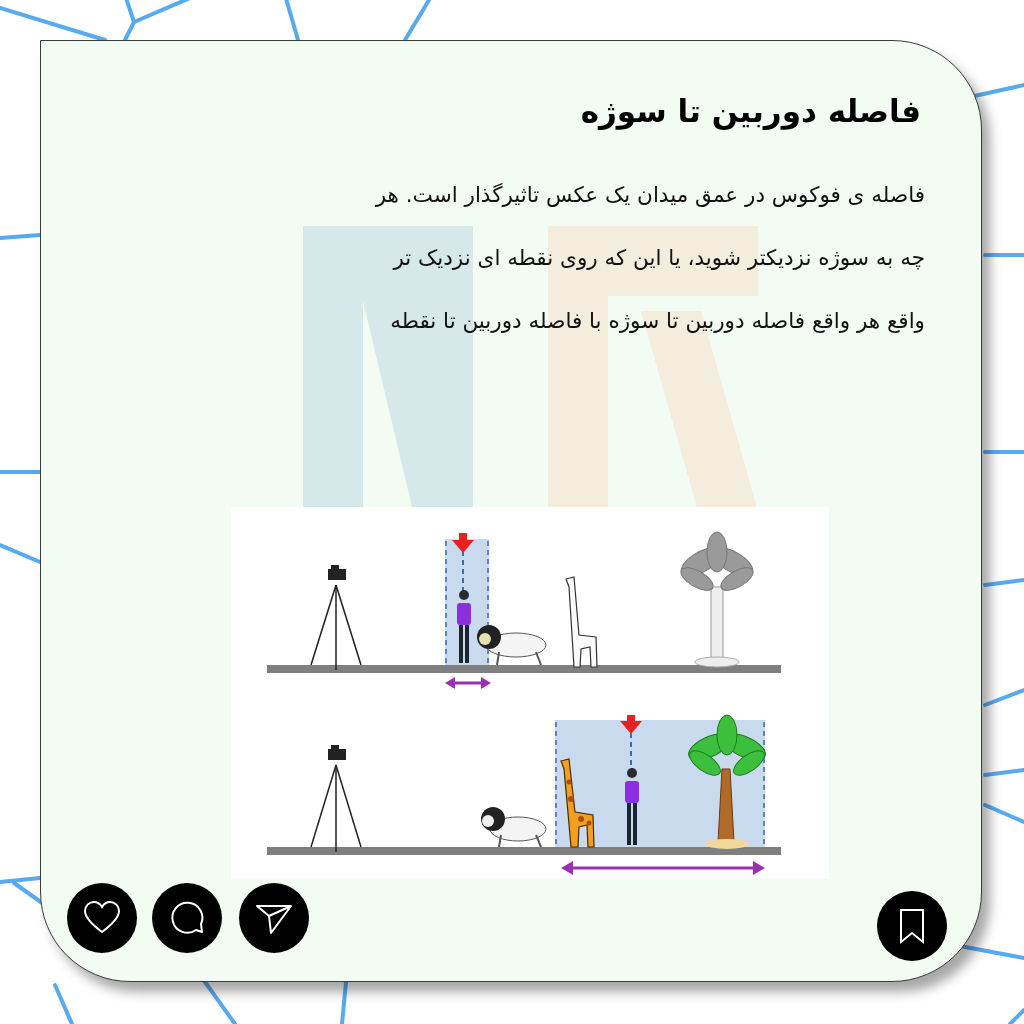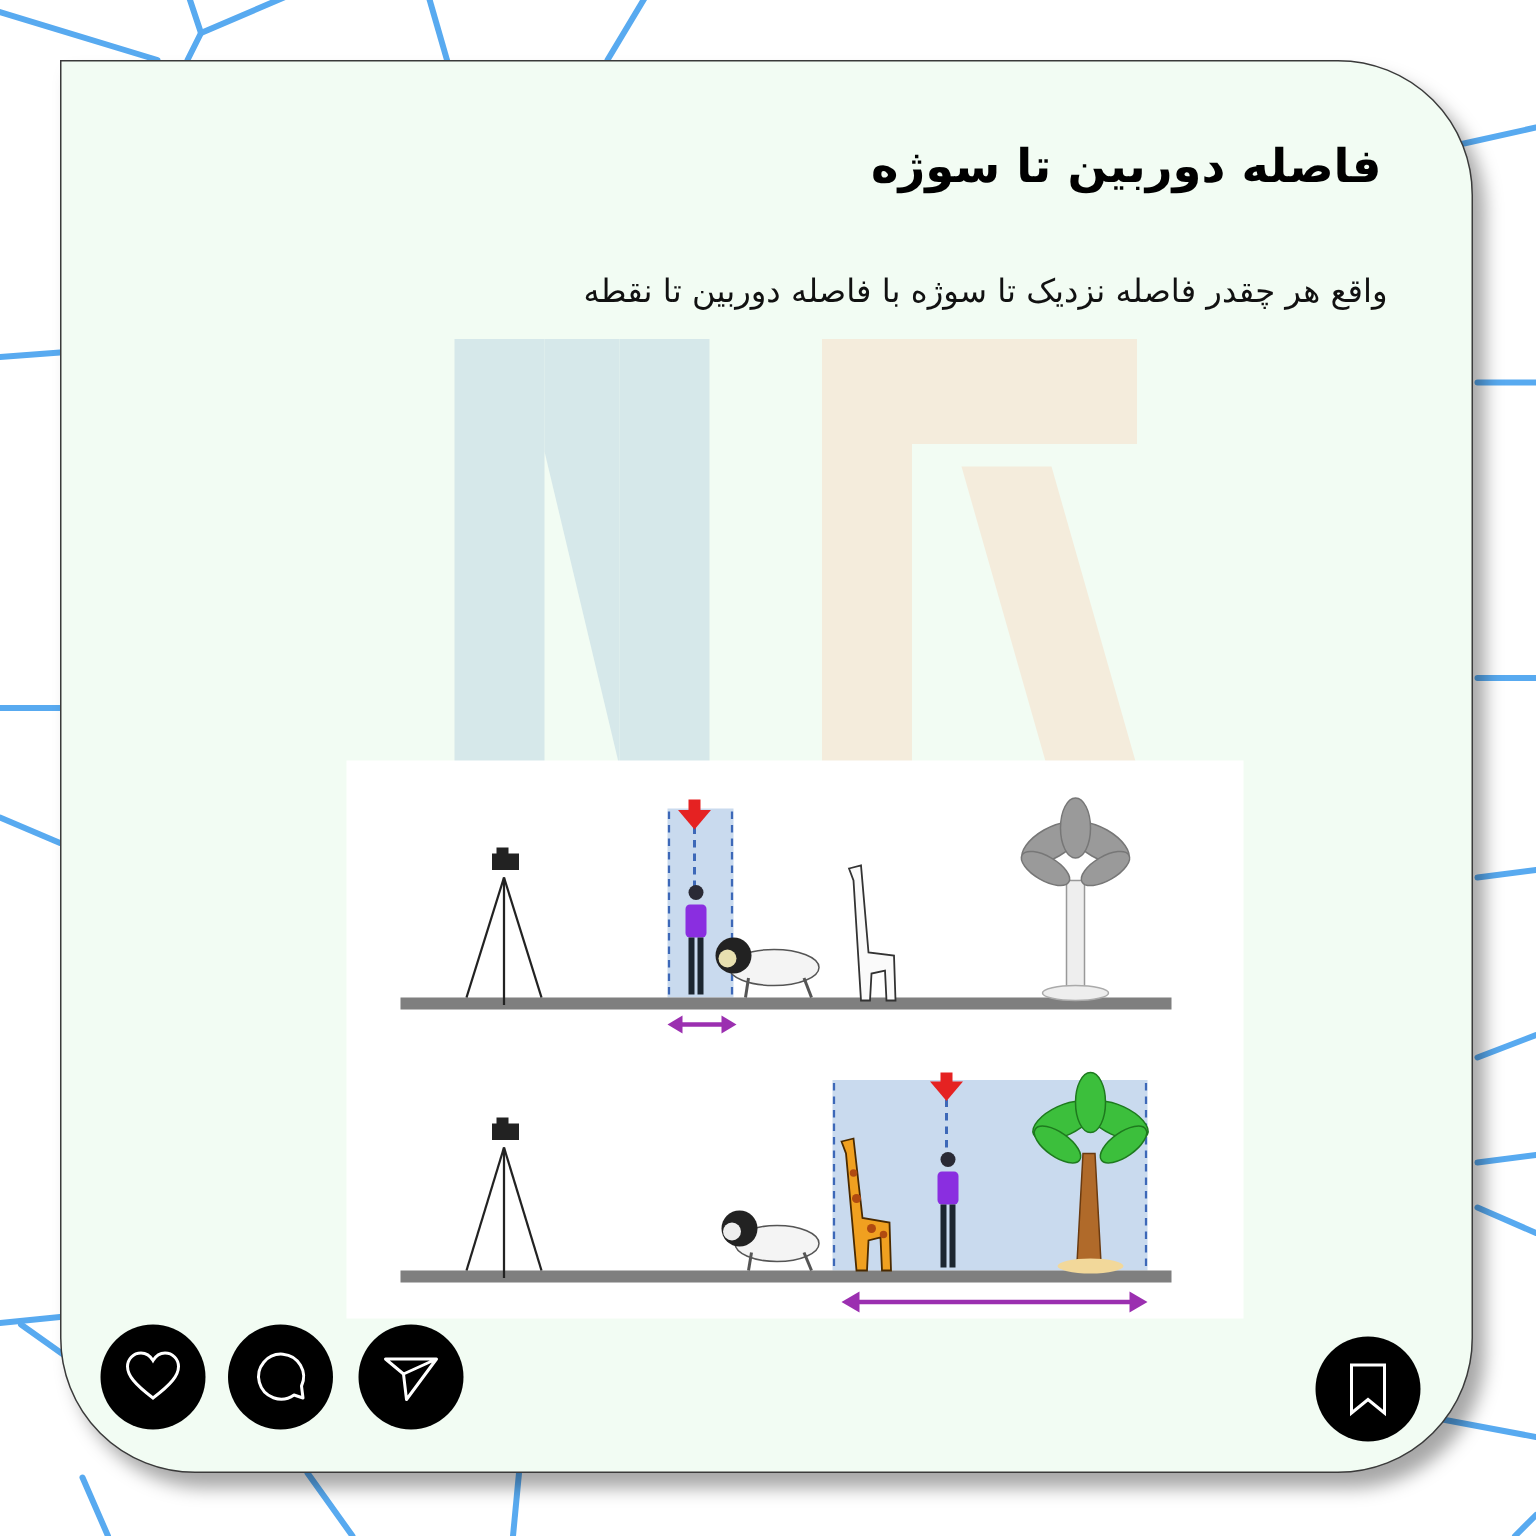--- a/index.html
+++ b/index.html
@@ -82,21 +82,23 @@
     <g fill="#f4ecdc">
       <rect x="507" y="185" width="210" height="70"></rect>
       <rect x="507" y="185" width="60" height="285"></rect>
       <polygon points="600,270 660,270 717,470 657,470"></polygon>
     </g>
   </svg>
 
   <div class="title">فاصله دوربین تا سوژه</div>
 
   <div class="body-text">
-    <div>واقع هر چقدر فاصله نزدیک تا سوژه با فاصله دوربین تا نقطه</div>
+    <div>فاصله ی فوکوس در عمق میدان یک عکس تاثیرگذار است. هر</div>
+    <div>چه به سوژه نزدیکتر شوید، یا این که روی نقطه ای نزدیک تر</div>
+    <div>واقع هر واقع فاصله دوربین تا سوژه با فاصله دوربین تا نقطه</div>
   </div>
 
   <div class="figure">
     <svg viewBox="0 0 598 372">
 
       <g>
 
         <rect x="214" y="32" width="44" height="126" fill="#c9daee"></rect>
         <line x1="215" y1="34" x2="215" y2="158" stroke="#3d68b8" stroke-width="1.5" stroke-dasharray="5,4"></line>
         <line x1="257" y1="34" x2="257" y2="158" stroke="#3d68b8" stroke-width="1.5" stroke-dasharray="5,4"></line>

